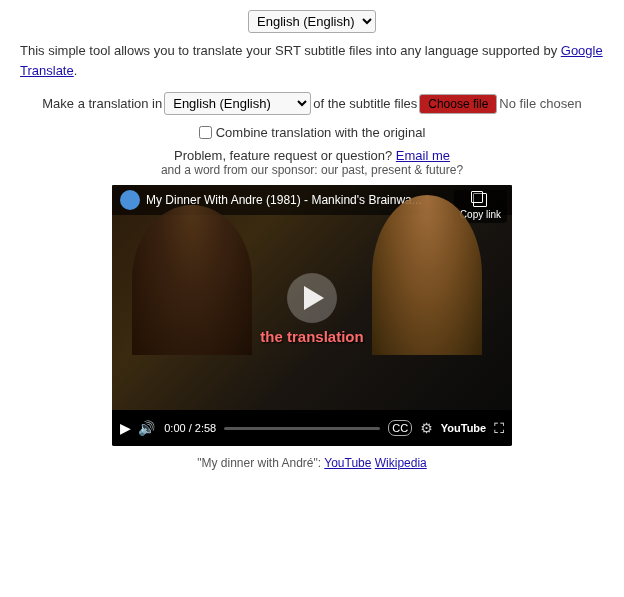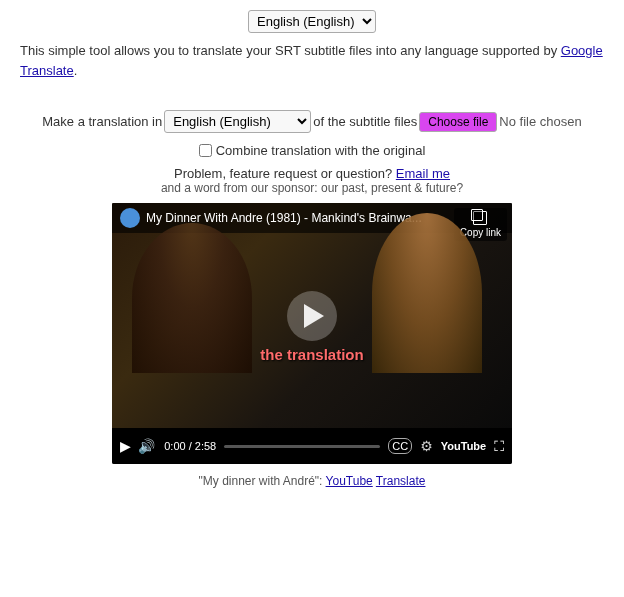--- a/index.html
+++ b/index.html
@@ -36,21 +36,21 @@
       margin-bottom: 10px;
       letter-spacing: 0.5px;
     }
     .version {
       font-size: 14px;
       font-weight: normal;
     }
     .description {
       text-align: left;
       font-size: 13px;
-      margin-bottom: 30px;
+      margin-bottom: 12px;
       line-height: 1.5;
     }
     .description a, a {
       color: #1a0dab;
       text-decoration: underline;
     }
     .translation-row {
       display: flex;
       align-items: center;
       justify-content: center;
@@ -64,21 +64,21 @@
       font-size: 13px;
       border: 1px solid #aaa;
       border-radius: 3px;
       background: #f8f8f8;
     }
     .file-btn {
       padding: 2px 8px;
       font-size: 12px;
       border: 1px solid #aaa;
       border-radius: 3px;
-      background: #d946ef;
+      background: #b91c1c;
       cursor: pointer;
     }
     .no-file-text {
       font-size: 13px;
       color: #555;
     }
     .checkbox-row {
       display: flex;
       justify-content: center;
       align-items: center;
@@ -381,16 +381,16 @@
         <div class="progress-fill"></div>
       </div>
       <span class="ctrl-cc">CC</span>
       <span class="ctrl-settings">⚙</span>
       <span class="ctrl-yt-logo">YouTube</span>
       <span class="ctrl-fullscreen">⛶</span>
     </div>
   </div>
 
   <div class="video-caption">
-    <span>"My dinner with André": </span><a href="#">YouTube</a><span>  </span><a href="#">Translate</a>
+    <span>"My dinner with André": </span><a href="#">YouTube</a><span>  </span><a href="#">Wikipedia</a>
   </div>
 
 </div>
 
 </body></html>

